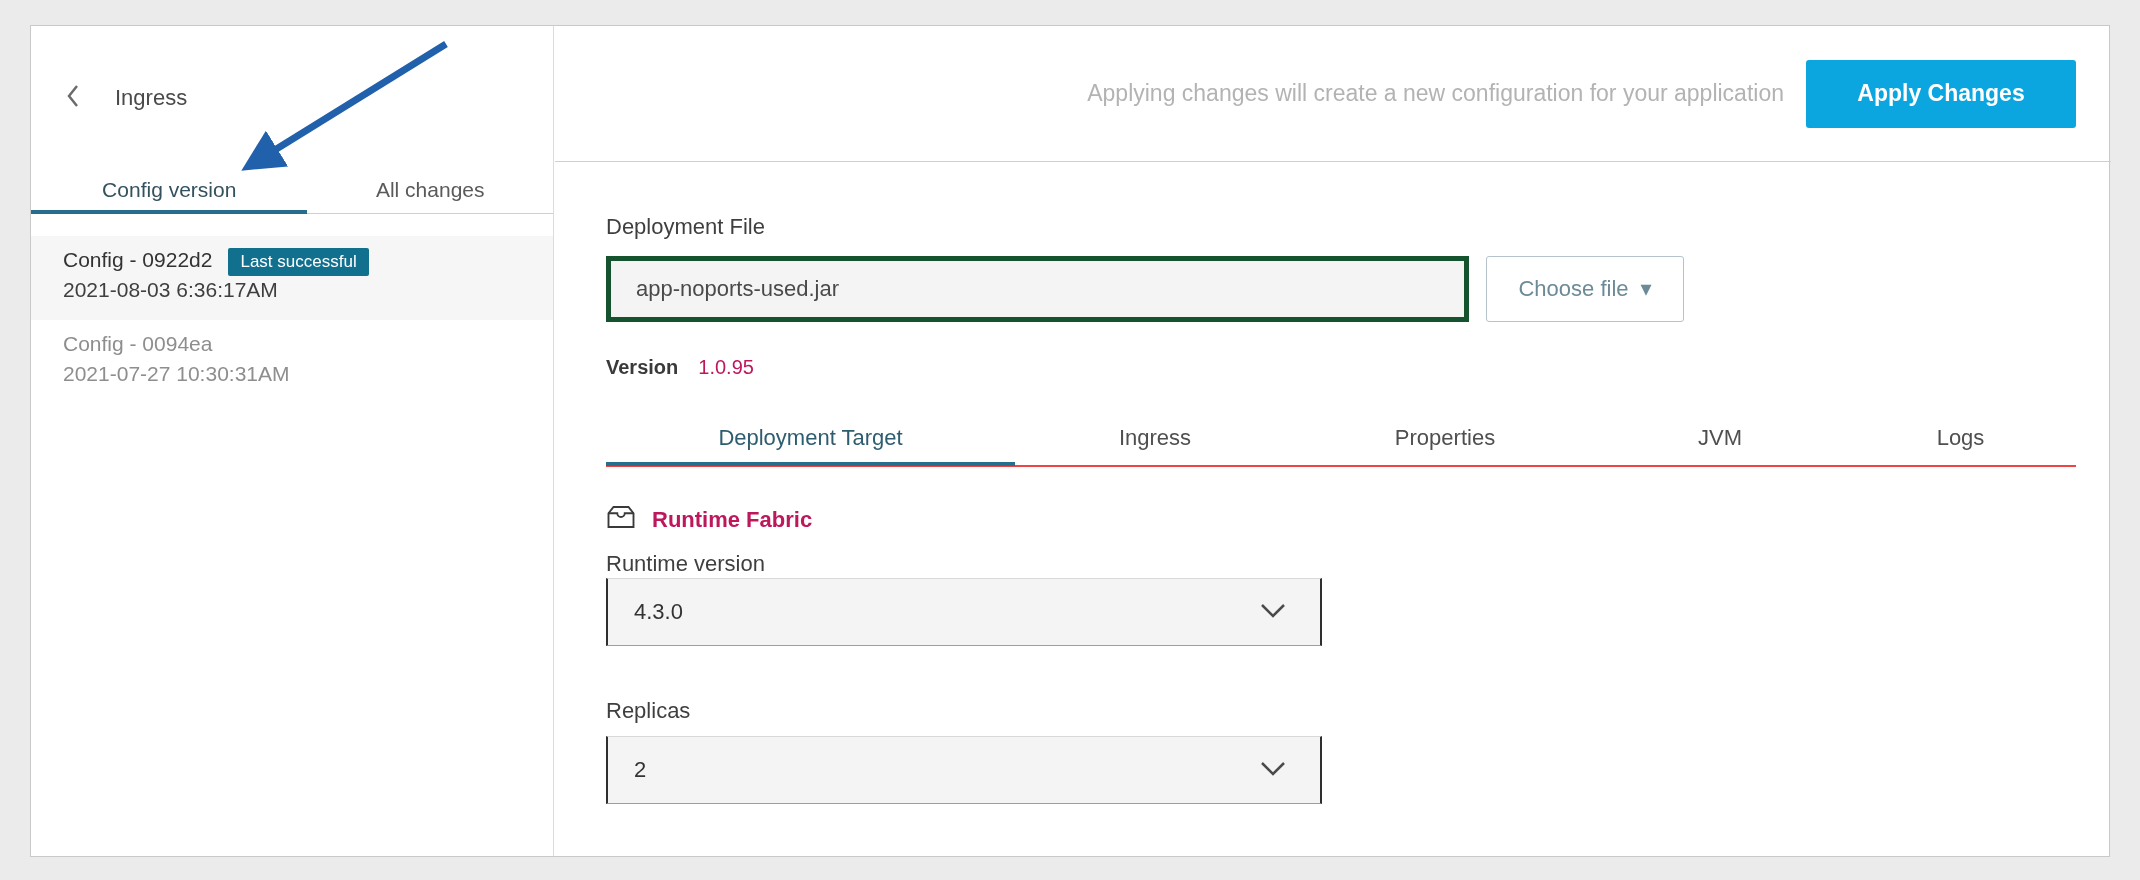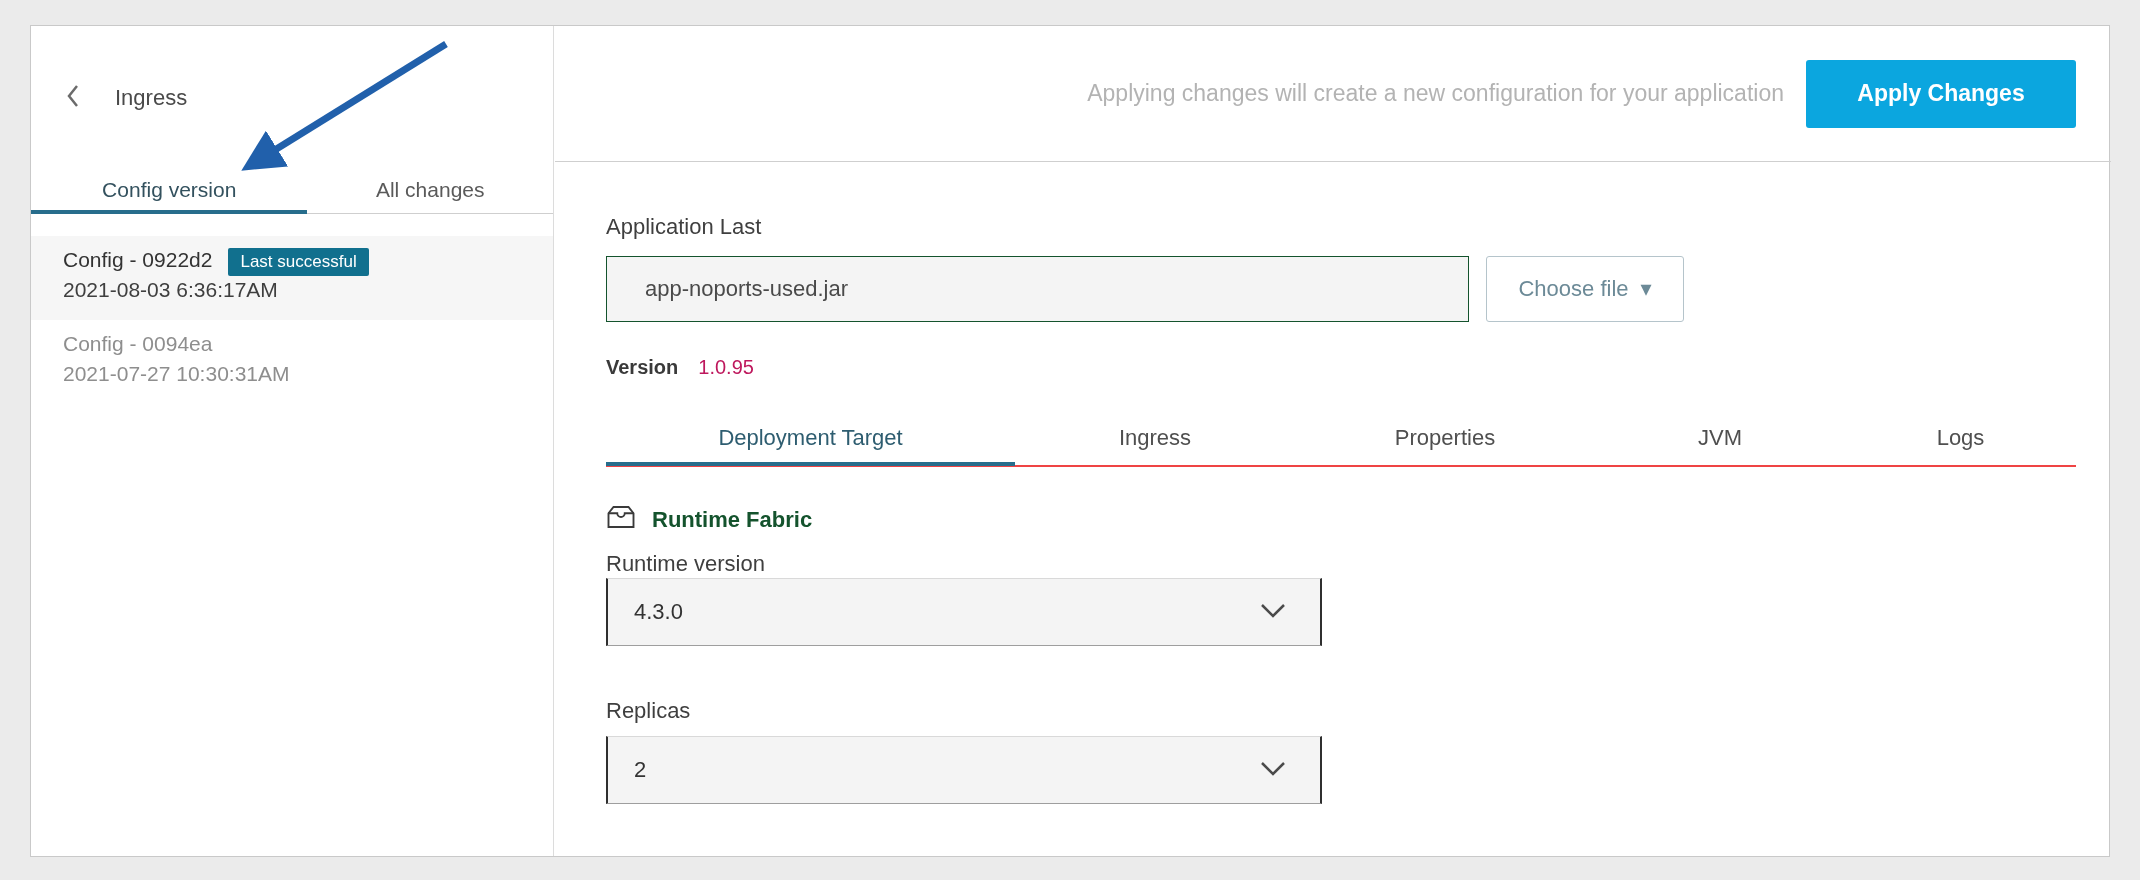--- a/index.html
+++ b/index.html
@@ -75,23 +75,23 @@
     background:var(--accent-blue,#0ba6df);
     color:#fff; font-size:23px; font-weight:600;
     border:none; border-radius:3px; cursor:pointer;
     font-family:"Liberation Sans", sans-serif;
   }
   .field-label { position:absolute; left:51px; font-size:22px; color:#3f3f3f; }
   #app-file-label { top:188px; }
   .file-row { position:absolute; top:230px; left:51px; display:flex; gap:17px; }
   .file-input {
     width:863px; height:66px;
-    background:#f4f4f4; border:1px solid #14532d;
+    background:#f4f4f4; border:5px solid #14532d;
     display:flex; align-items:center;
-    padding-left:38px; font-size:22px; color:#4a4a4a;
+    padding-left:25px; font-size:22px; color:#4a4a4a;
     cursor:text;
   }
   .choose-btn {
     width:198px; height:66px;
     background:#fff; border:1px solid #b5c4cb; border-radius:3px;
     display:flex; align-items:center; justify-content:center; gap:12px;
     font-size:22px; color:#67London;
     color:#6c8a97; cursor:pointer;
     font-family:"Liberation Sans", sans-serif;
   }
@@ -114,21 +114,21 @@
   .tab:nth-child(4){ width:250px; }
   .tab:nth-child(5){ width:231px; }
   .tab.active { color:#2e5d70; }
   .tab.active::after {
     content:""; position:absolute; left:0; right:0; bottom:-1px;
     height:4px; background:var(--tab-underline,#276d8c);
   }
   .rf-title {
     position:absolute; top:478px; left:51px;
     display:flex; align-items:center; gap:16px;
-    font-size:22px; font-weight:700; color:#14532d;
+    font-size:22px; font-weight:700; color:#be185d;
   }
   #rv-label { top:525px; }
   #replicas-label { top:672px; }
   .dropdown {
     position:absolute; left:51px;
     width:716px; height:68px;
     background:#f4f4f4;
     border-top:1px solid #d9d9d9;
     border-bottom:1px solid #9e9e9e;
     border-left:2px solid #2f2f2f;
@@ -186,21 +186,21 @@
       </div>
     </div>
   </div>
 
   <div class="main">
     <div class="main-header">
       <span class="notice">Applying changes will create a new configuration for your application</span>
       <button class="apply-btn">Apply Changes</button>
     </div>
 
-    <div class="field-label" id="app-file-label">Application Last</div>
+    <div class="field-label" id="app-file-label">Deployment File</div>
 
     <div class="file-row">
       <div class="file-input">app-noports-used.jar</div>
       <button class="choose-btn">
         <span>Choose file</span>
         <span>▾</span>
       </button>
     </div>
 
     <div class="version-row">

